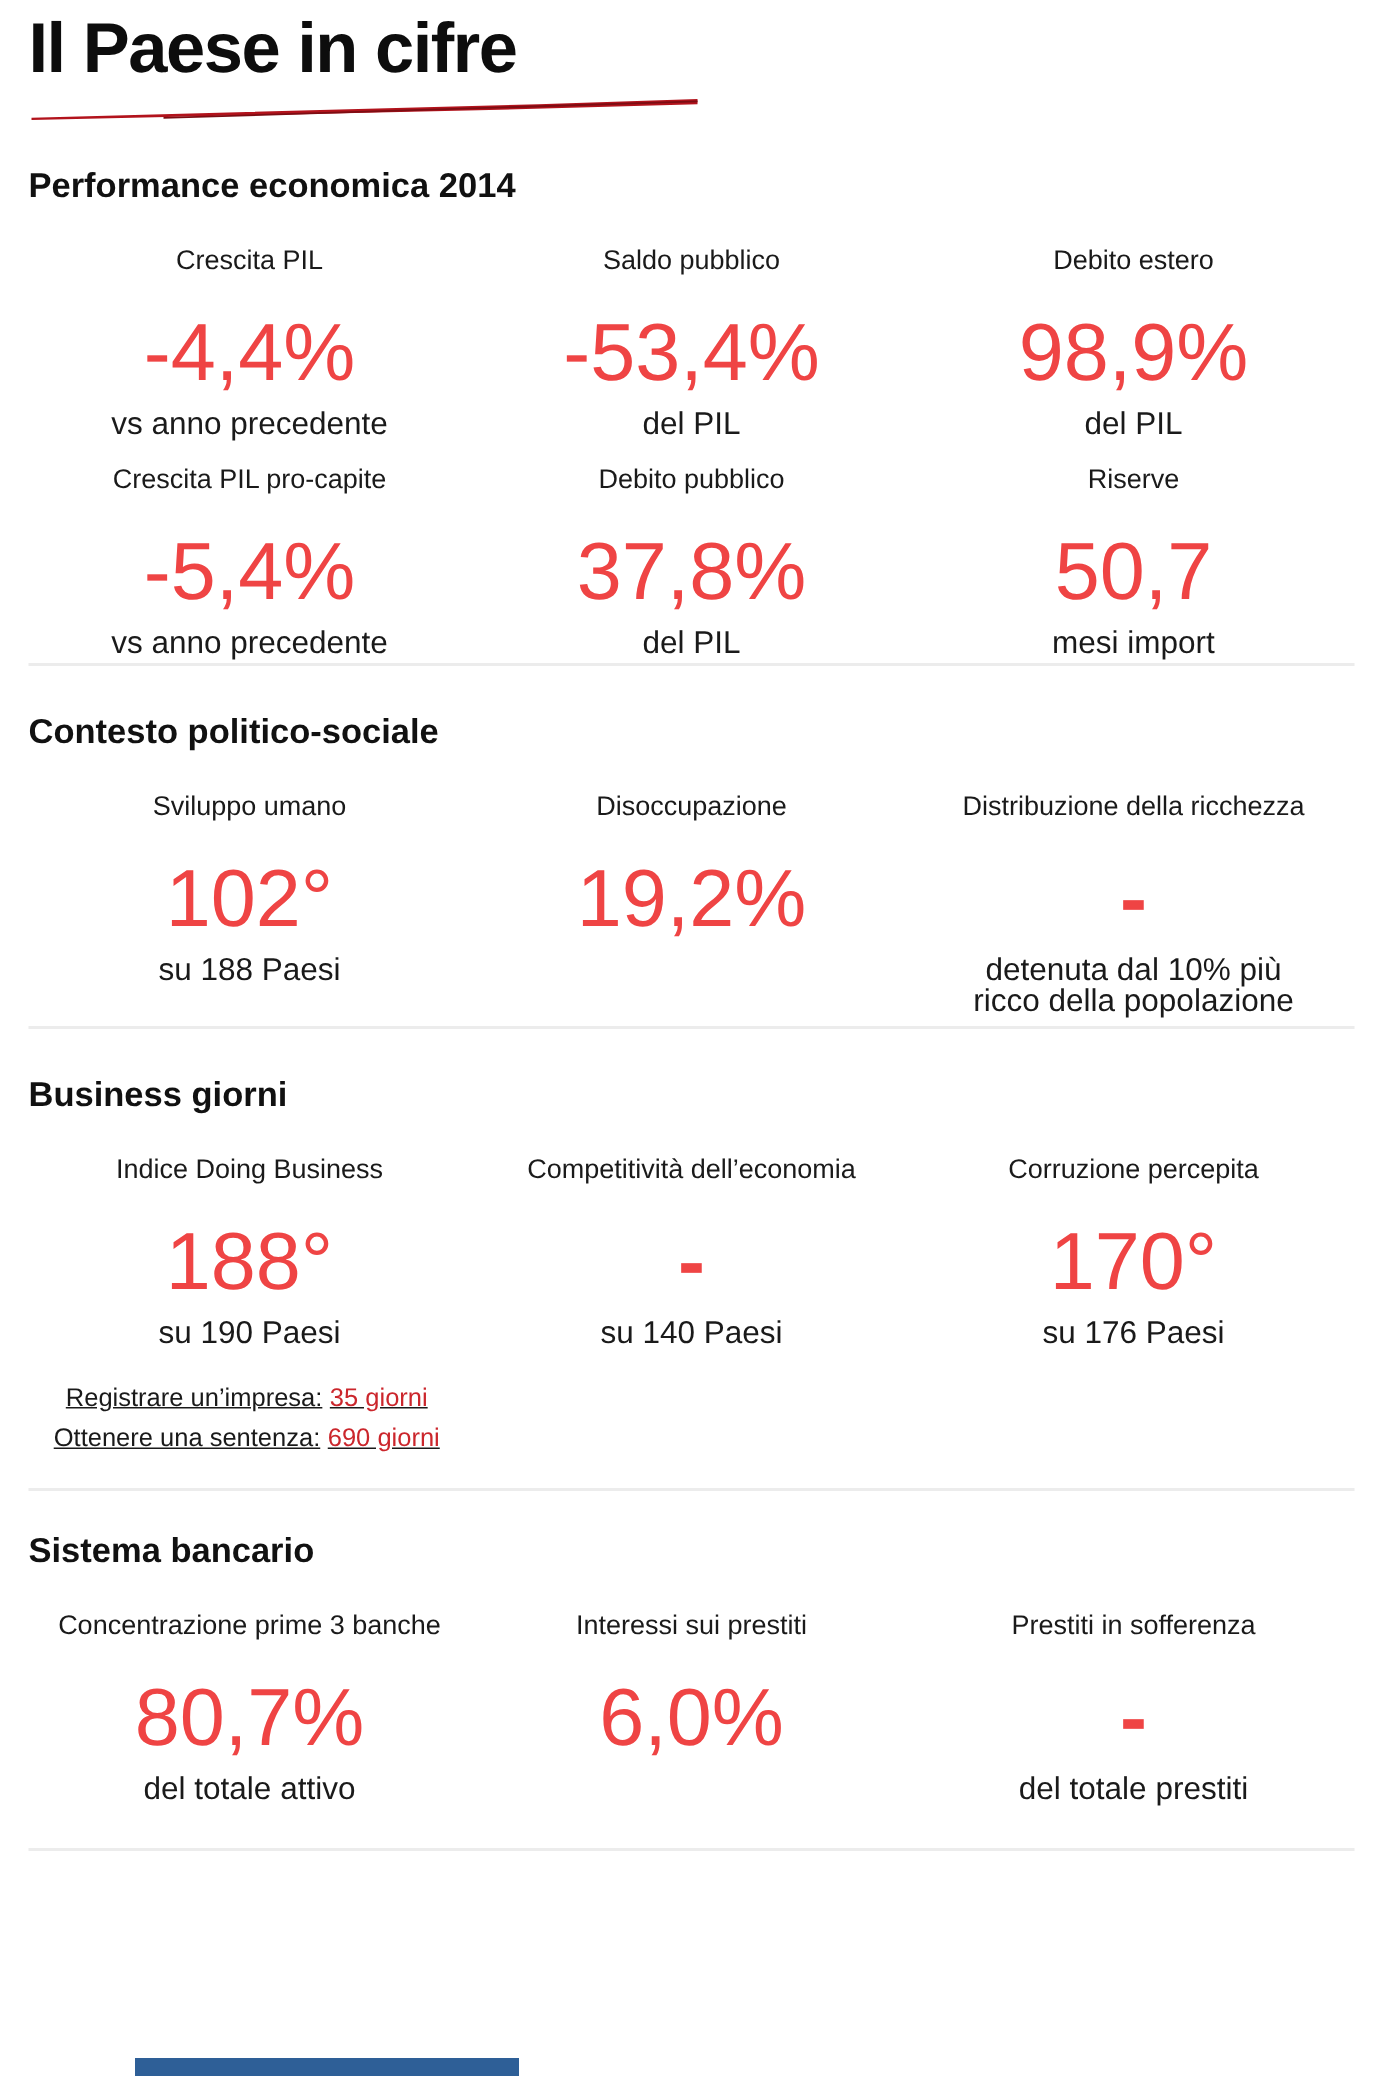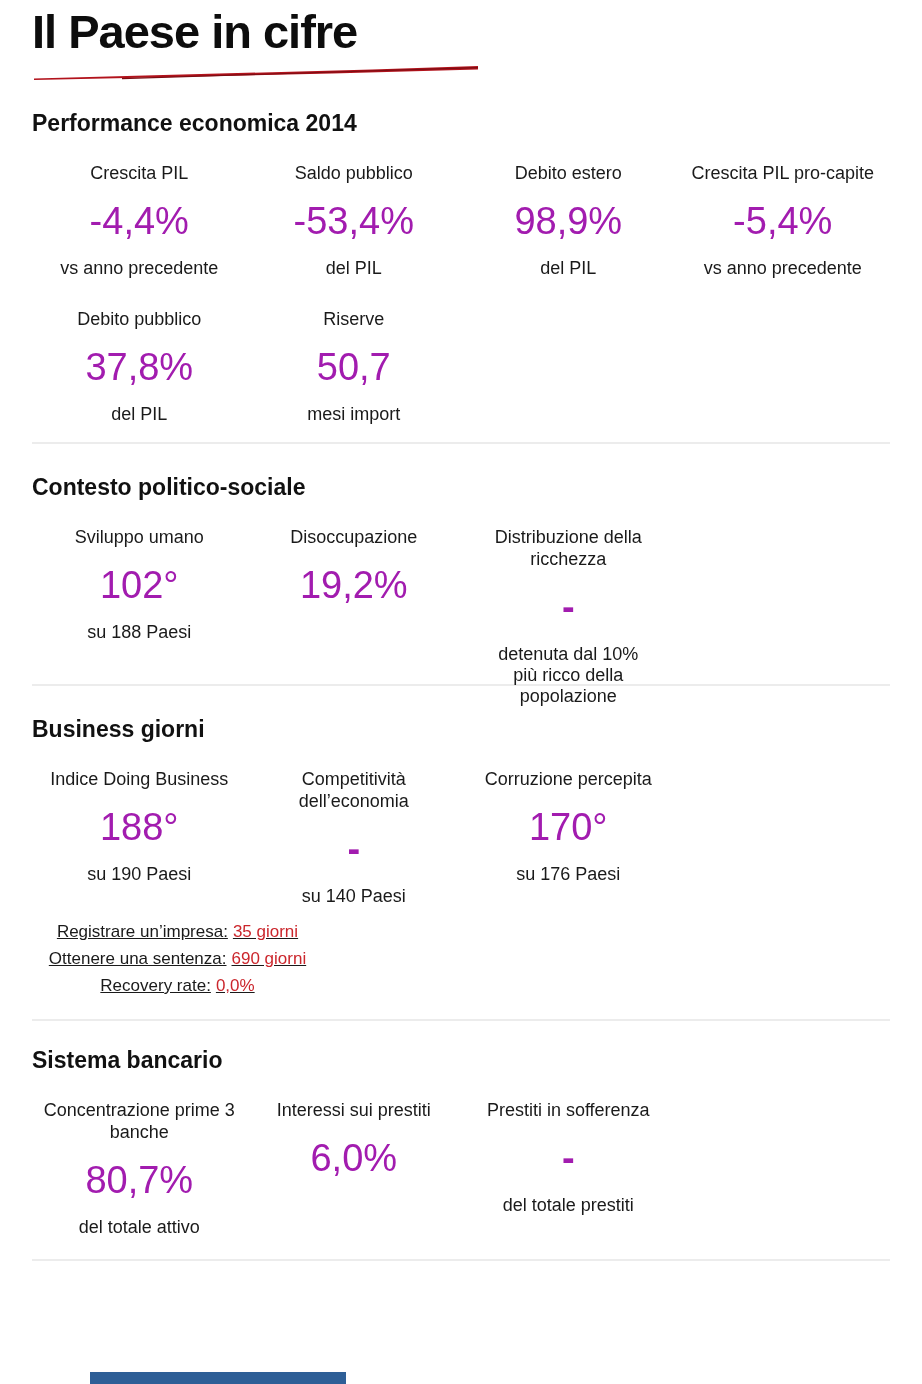--- a/index.html
+++ b/index.html
@@ -6,21 +6,21 @@
   html, body { margin: 0; padding: 0; }
   body {
     width: 922px;
     height: 1384px;
     position: relative;
     background: #ffffff;
     font-family: "Liberation Sans", sans-serif;
     color: #1a1a1a;
     overflow: hidden;
   }
-  .content { padding: 0 32px; }
+  .content { padding: 0 19px; }
 
   .page-title {
     font-size: 47px;
     font-weight: 700;
     letter-spacing: -1px;
     color: #0d0d0d;
     margin: 6px 0 0 0;
     line-height: 1.12;
   }
   .title-stroke { display: block; margin-top: 3px; }
@@ -30,44 +30,44 @@
     font-weight: 700;
     color: #111111;
     margin: 26px 0 14px 0;
     line-height: 26px;
   }
   .section-heading.sp { margin-top: 30px; }
   .section-heading.sp2 { margin-top: 26px; }
 
   .stats-grid {
     display: grid;
-    grid-template-columns: 1fr 1fr 1fr 1fr;
+    grid-template-columns: 1fr 1fr 1fr;
   }
   .stat {
     height: 146px;
     padding-top: 12px;
     text-align: center;
   }
   .stat.tall { height: 170px; }
   .stat.tall2 { height: 150px; }
   .stat-label {
     font-size: 18px;
     line-height: 22px;
     color: #1a1a1a;
   }
   .stat-value {
-    font-size: 38px;
+    font-size: 54px;
     line-height: 62px;
-    margin-top: 6px;
-    color: #a21caf;
+    margin-top: 20px;
+    color: #ef4444;
     font-weight: 400;
   }
   .stat-value.dash { font-weight: 700; }
   .stat-caption {
-    font-size: 18px;
+    font-size: 21px;
     line-height: 21px;
     margin-top: 6px;
     color: #1a1a1a;
     padding: 0 28px;
   }
 
   .divider {
     border: none;
     border-top: 2px solid #ececec;
     margin: 0;
@@ -184,23 +184,20 @@
     </div>
   </div>
 
   <div class="notes">
     <div class="note-line">
       <span class="note-label">Registrare un’impresa:</span><span class="note-value">35 giorni</span>
     </div>
     <div class="note-line">
       <span class="note-label">Ottenere una sentenza:</span><span class="note-value">690 giorni</span>
     </div>
-    <div class="note-line">
-      <span class="note-label">Recovery rate:</span><span class="note-value">0,0%</span>
-    </div>
   </div>
 
   <hr class="divider">
 
   <h2 class="section-heading sp2">Sistema bancario</h2>
   <div class="stats-grid">
     <div class="stat tall2">
       <div class="stat-label">Concentrazione prime 3 banche</div>
       <div class="stat-value">80,7%</div>
       <div class="stat-caption">del totale attivo</div>

